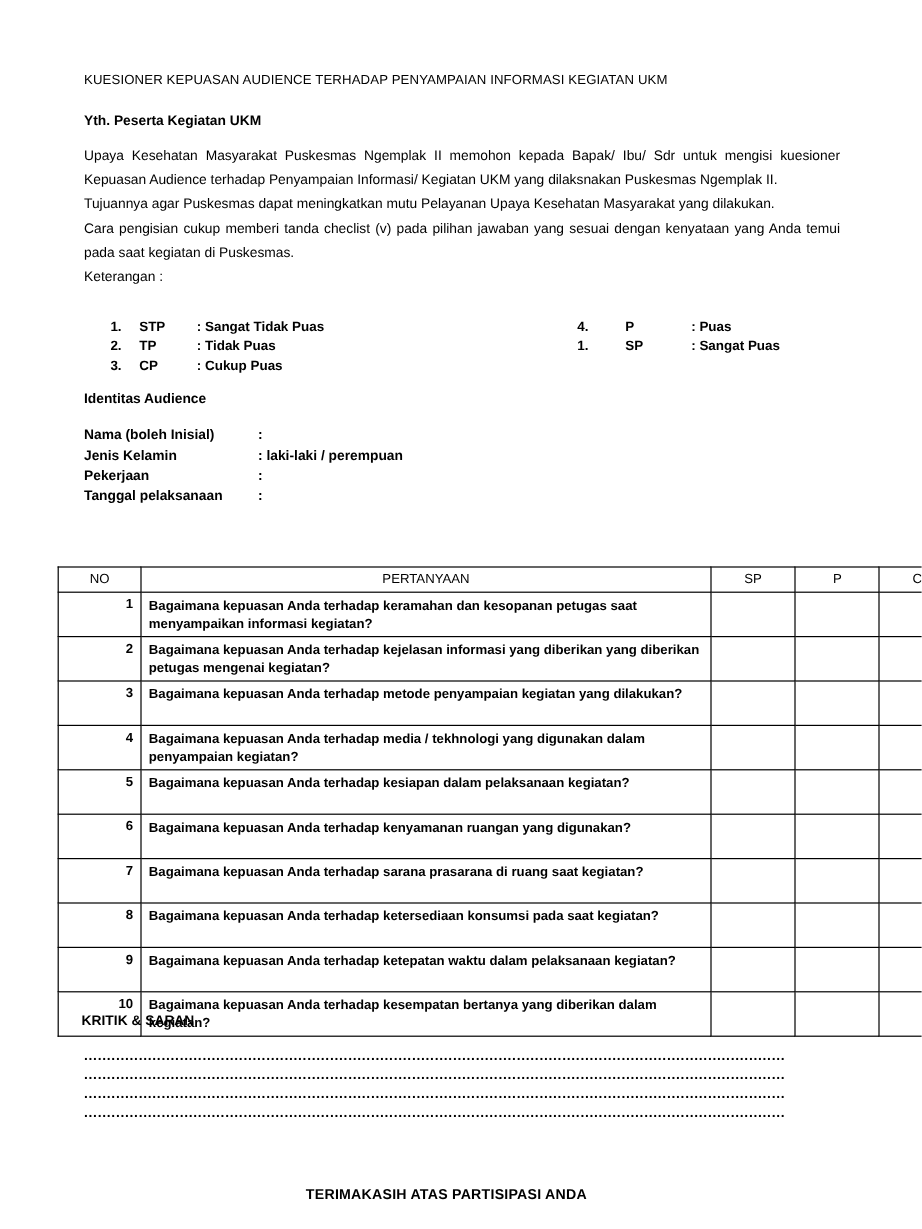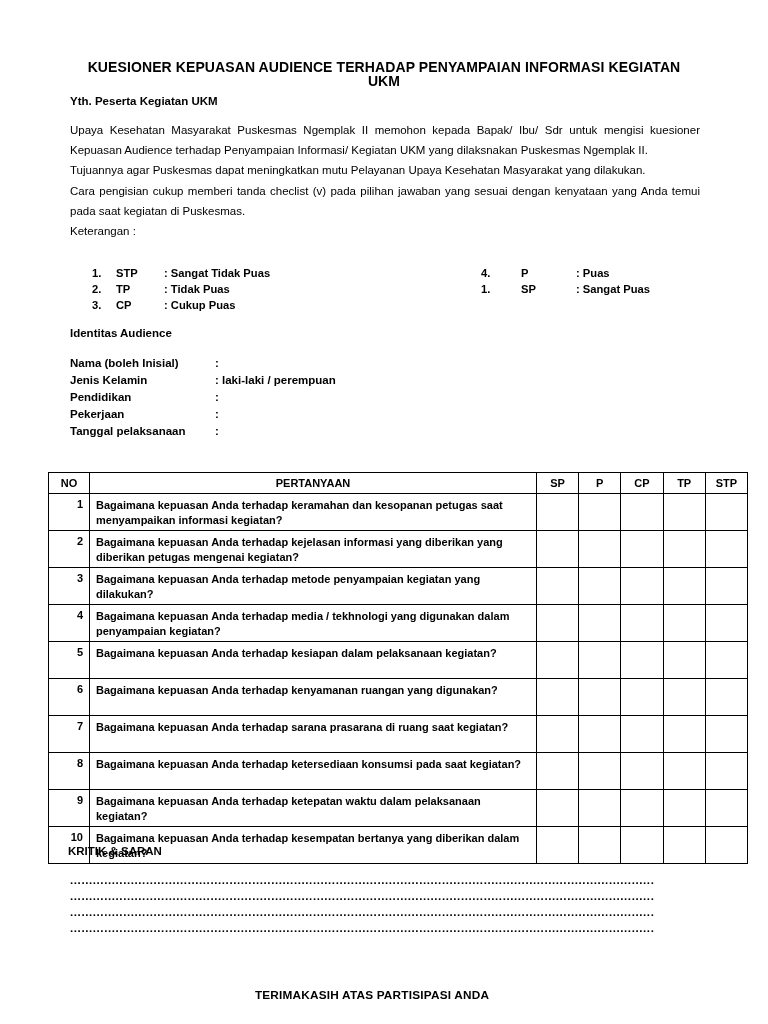--- a/index.html
+++ b/index.html
@@ -23,23 +23,23 @@
     height: 1024px;
     background: #fff;
   }
 
   
   .doc-title {
     position: absolute;
     left: 70px;
     top: 60px;
     width: 628px;
-    text-align: center;
-    font-size: 14px;
-    font-weight: bold;
+    text-align: left;
+    font-size: 11px;
+    font-weight: normal;
     letter-spacing: 0.1px;
     line-height: 14px;
   }
 
   
   .salutation {
     position: absolute;
     left: 70px;
     top: 94px;
     font-size: 11.5px;
@@ -147,22 +147,22 @@
   .survey-table td {
     border: 1px solid #000;
     padding: 0;
     vertical-align: top;
   }
   .survey-table thead th {
     height: 20px;
     line-height: 20px;
     text-align: center;
     font-size: 11px;
-    font-weight: bold;
-    padding: 0 2px;
+    font-weight: normal;
+    padding: 0 16px;
     vertical-align: middle;
   }
   .col-no    { width: 36px; }
   .col-q     { width: 442px; }
   .col-rate  { width: 37.2px; }
 
   .survey-table tbody td.cell-no {
     text-align: right;
     padding: 4px 6px 0 2px;
     height: 32px;
@@ -252,23 +252,20 @@
   </div>
 
   <div class="identity-title">Identitas Audience</div>
 
   <div class="identity-list">
     <div class="id-row">
       <span class="id-label">Nama (boleh Inisial)</span><span class="id-value">:</span>
     </div>
     <div class="id-row">
       <span class="id-label">Jenis Kelamin</span><span class="id-value">: laki-laki / perempuan</span>
-    </div>
-    <div class="id-row">
-      <span class="id-label">Pendidikan</span><span class="id-value">:</span>
     </div>
     <div class="id-row">
       <span class="id-label">Pekerjaan</span><span class="id-value">:</span>
     </div>
     <div class="id-row">
       <span class="id-label">Tanggal pelaksanaan</span><span class="id-value">:</span>
     </div>
   </div>
 
   <table class="survey-table">

